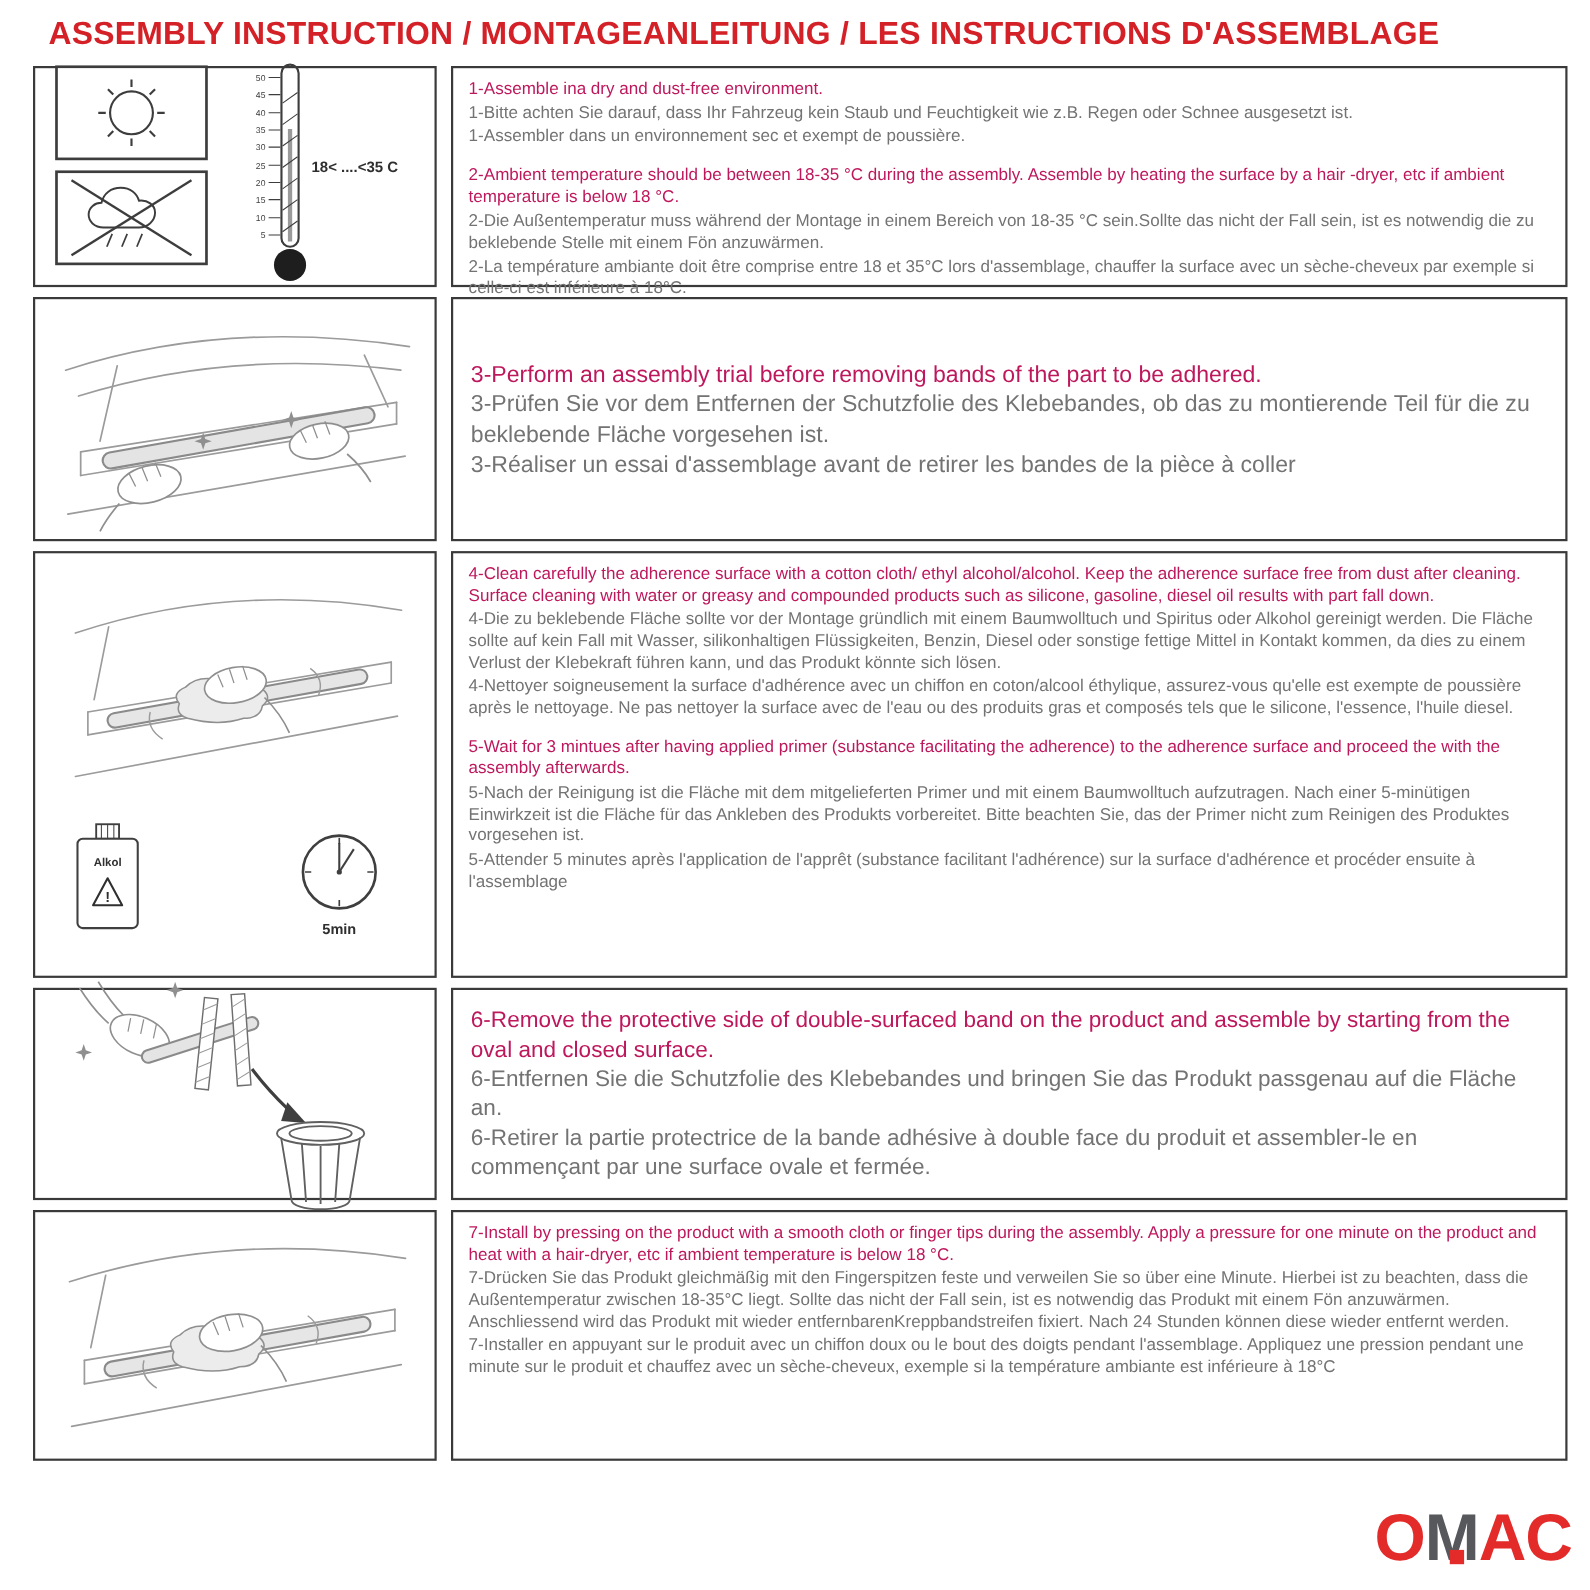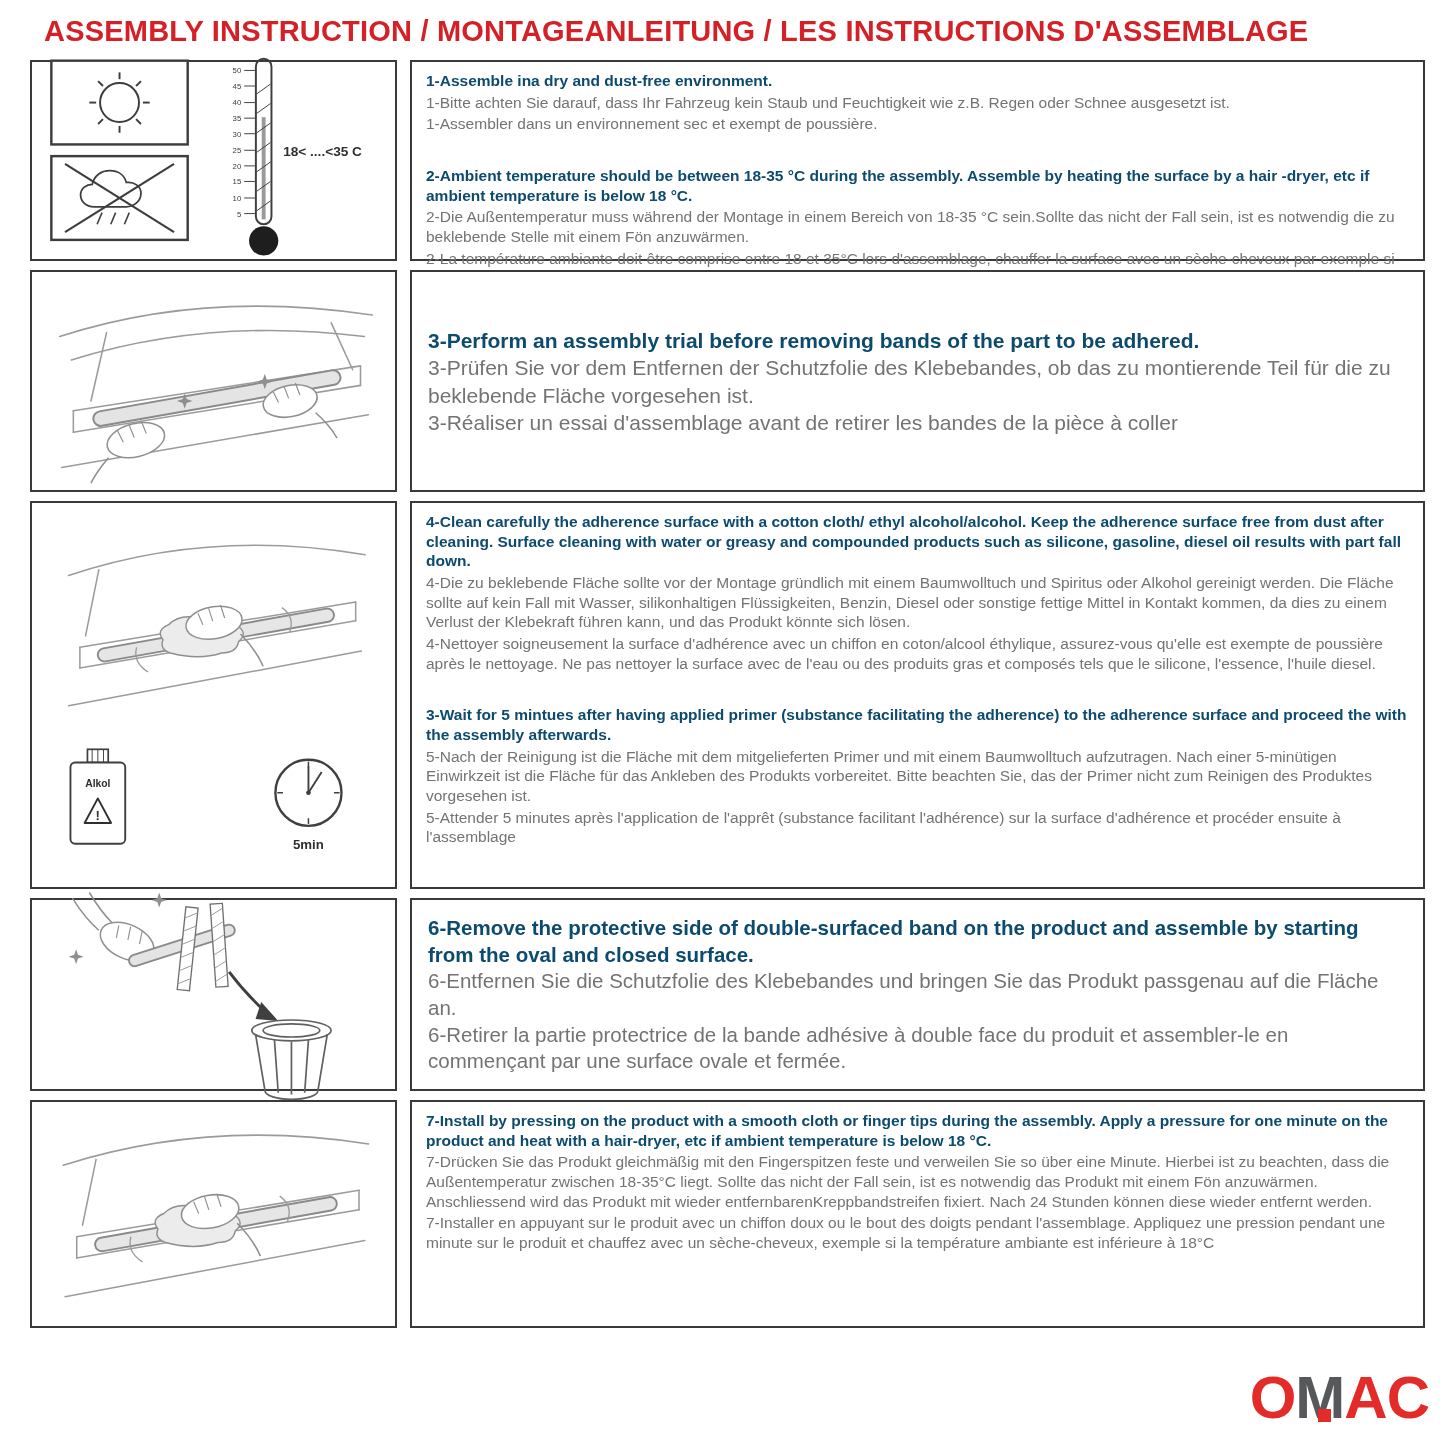--- a/index.html
+++ b/index.html
@@ -16,26 +16,26 @@
   .rows{padding:0 20px 0 30px}
   .row{display:flex;margin-bottom:9px}
   .img-box{
     width:367px;min-width:367px;border:2px solid #3a3a3a;margin-right:13px;
     display:flex;align-items:center;justify-content:center;background:#fff;
   }
   .text-box{flex:1;border:2px solid #3a3a3a;background:#fff;padding:9px 16px 8px 14px}
   .text-box.center{display:flex;flex-direction:column;justify-content:center;padding-left:16px}
   .r1{height:201px}.r2{height:222px}.r3{height:388px}.r4{height:193px}.r5{height:228px}
   p{margin:0}
-  p.lead{color:#0c4a6e;font-weight:bold}
+  p.lead{color:#be185d;font-weight:normal}
   p.body{color:#737373}
   .fs15 p{font-size:15.5px;line-height:1.27;margin-bottom:2px}
   .fs21 p{font-size:21px;line-height:1.3}
   .fs20 p{font-size:20.5px;line-height:1.3}
-  .mt{margin-top:32px}
+  .mt{margin-top:16px}
   .logo{
     position:absolute;right:14px;bottom:17px;background:#fff;
     font-size:60px;font-weight:bold;letter-spacing:-1px;line-height:.95;
     padding:4px 2px 2px 10px;
   }
   .logo .red{color:#e32b2a}
   .logo .gray{color:#57585c}
   .logo .sq{position:absolute;left:78px;bottom:6px;width:13px;height:13px;background:#e32b2a}
 </style>
 </head>
@@ -215,21 +215,21 @@
             <line x1="42" y1="44" x2="56" y2="22" stroke="#3f3f3f" stroke-width="2"></line>
             <circle cx="42" cy="44" r="2.5" fill="#3f3f3f"></circle>
             <text x="42" y="104" text-anchor="middle" font-size="14" font-weight="bold" fill="#2f2f2f">5min</text>
           </g>
         </svg>
       </div>
       <div class="text-box r3 fs15">
         <p class="lead">4-Clean carefully the adherence surface with a cotton cloth/ ethyl alcohol/alcohol. Keep the adherence surface free from dust after cleaning. Surface cleaning with water or greasy and compounded products such as silicone, gasoline, diesel oil results with part fall down.</p>
         <p class="body">4-Die zu beklebende Fläche sollte vor der Montage gründlich mit einem Baumwolltuch und Spiritus oder Alkohol gereinigt werden. Die Fläche sollte auf kein Fall mit Wasser, silikonhaltigen Flüssigkeiten, Benzin, Diesel oder sonstige fettige Mittel in Kontakt kommen, da dies zu einem Verlust der Klebekraft führen kann, und das Produkt könnte sich lösen.</p>
         <p class="body">4-Nettoyer soigneusement la surface d'adhérence avec un chiffon en coton/alcool éthylique, assurez-vous qu'elle est exempte de poussière après le nettoyage. Ne pas nettoyer la surface avec de l'eau ou des produits gras et composés tels que le silicone, l'essence, l'huile diesel.</p>
-        <p class="lead mt">3-Wait for 5 mintues after having applied primer (substance facilitating the adherence) to the adherence surface and proceed the with the assembly afterwards.</p>
+        <p class="lead mt">5-Wait for 3 mintues after having applied primer (substance facilitating the adherence) to the adherence surface and proceed the with the assembly afterwards.</p>
         <p class="body">5-Nach der Reinigung ist die Fläche mit dem mitgelieferten Primer und mit einem Baumwolltuch aufzutragen. Nach einer 5-minütigen Einwirkzeit ist die Fläche für das Ankleben des Produkts vorbereitet. Bitte beachten Sie, das der Primer nicht zum Reinigen des Produktes vorgesehen ist.</p>
         <p class="body">5-Attender 5 minutes après l'application de l'apprêt (substance facilitant l'adhérence) sur la surface d'adhérence et procéder ensuite à l'assemblage</p>
       </div>
     </section>
 
     <section class="row">
       <div class="img-box r4">
         <svg viewBox="0 0 360 240" width="340" height="227">
           <path d="M30,18 Q44,40 58,52" stroke="#8f8f8f" stroke-width="1.6" fill="none"></path>
           <path d="M48,12 Q60,32 72,44" stroke="#8f8f8f" stroke-width="1.6" fill="none"></path>

